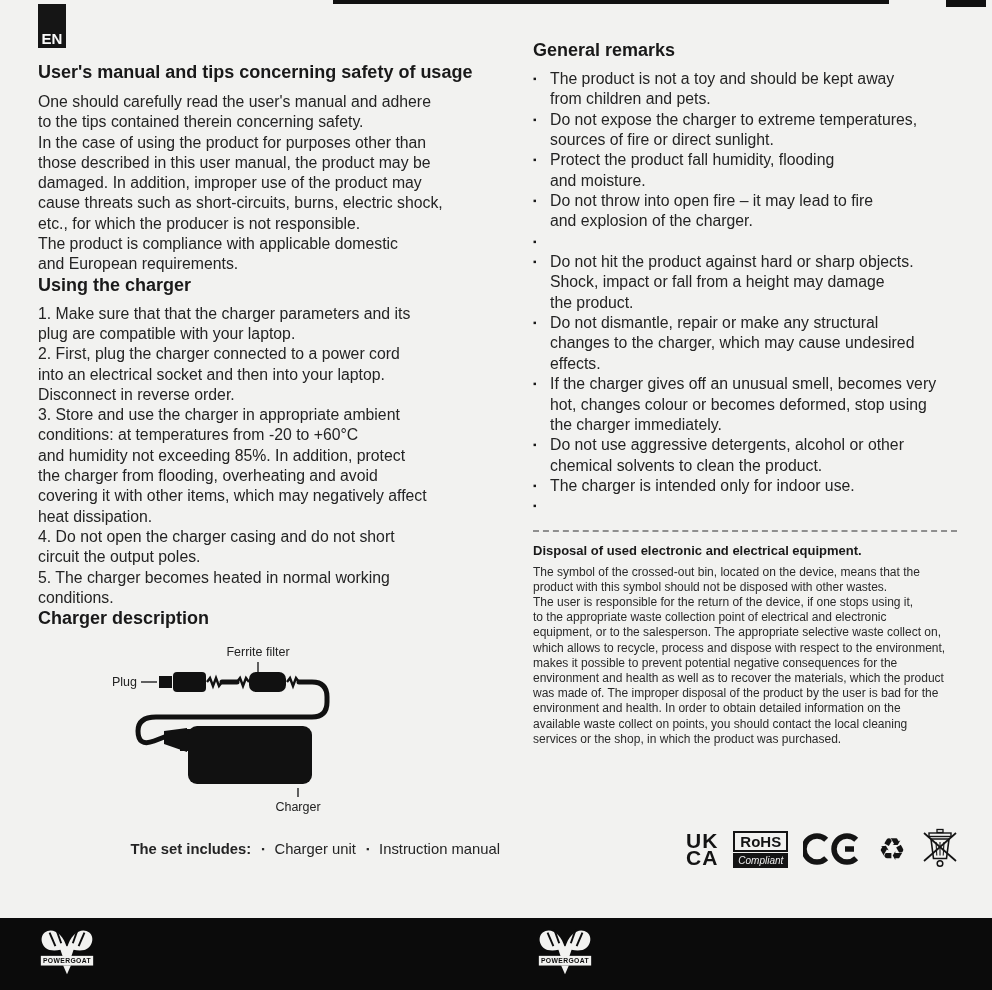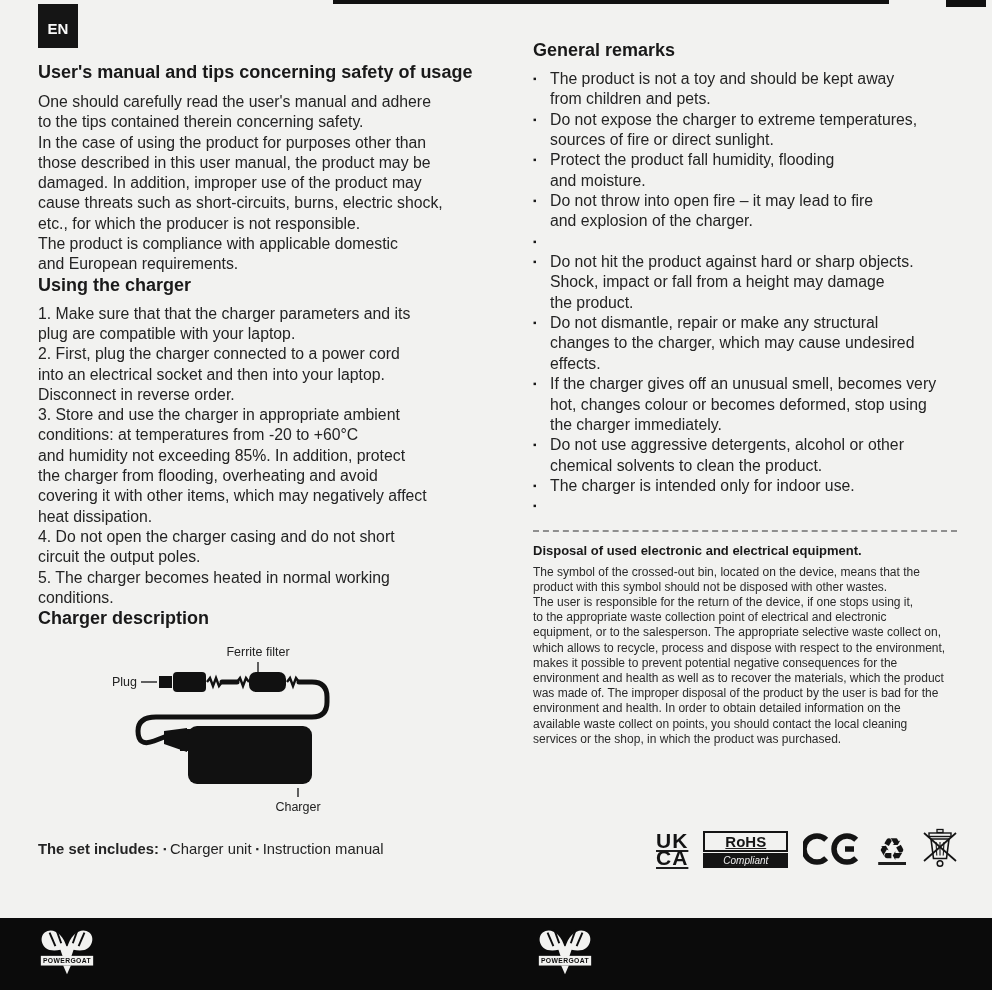--- a/index.html
+++ b/index.html
@@ -3,49 +3,49 @@
 <meta charset="utf-8">
 <style>
   html,body{margin:0;padding:0;}
   body{
     width:992px;height:990px;position:relative;overflow:hidden;
     background:#f2f2f0;color:#1e1e1e;
     font-family:"Liberation Sans", sans-serif;
   }
   .artifact{position:absolute;background:#111;}
   .en-badge{
-    position:absolute;left:38px;top:4px;width:40px;height:44px;background:#151515;
+    position:absolute;left:38px;top:4px;width:28px;height:44px;background:#151515;
     color:#fafafa;font-weight:bold;font-size:15px;
-    display:flex;align-items:flex-end;justify-content:center;padding-bottom:11px;box-sizing:border-box;
+    display:flex;align-items:flex-end;justify-content:center;padding-bottom:1px;box-sizing:border-box;
   }
   .col{position:absolute;}
   .col-left{left:38px;top:62px;width:462px;}
   .col-right{left:533px;top:40px;width:440px;}
   h2.sec{font-size:18px;font-weight:bold;margin:0;line-height:20px;color:#191919;}
   .body-text{
     font-size:15.8px;line-height:20.3px;white-space:pre-line;margin:0;color:#242424;
   }
   .mt10{margin-top:10px;} .mt13{margin-top:13px;} .mt9{margin-top:9px;}
   .remarks-list{list-style:none;margin:9px 0 0 0;padding:0;}
   .remarks-list li{display:flex;align-items:flex-start;font-size:15.8px;line-height:20.35px;color:#242424;}
   .blt{flex:0 0 17px;font-size:10px;line-height:20.35px;color:#1a1a1a;}
   .blt-text{white-space:pre-line;}
   .dash-sep{border:none;border-top:2px dashed #8f8f8f;margin:13px 0 0 0;width:424px;}
   .disposal-head{font-size:13px;font-weight:bold;margin:12px 0 0 0;line-height:14px;color:#191919;}
   .disposal-text{font-size:12px;line-height:15.2px;white-space:pre-line;margin:7px 0 0 0;color:#2a2a2a;}
   .marks-row{
     margin-top:80px;display:flex;justify-content:flex-end;align-items:center;
-    gap:15px;padding-right:14px;text-decoration:underline;
+    gap:15px;padding-right:14px;
   }
   .ukca{font-weight:bold;font-size:21px;line-height:17.5px;letter-spacing:1px;color:#141414;text-align:left;}
   .rohs{display:inline-block;text-align:center;}
-  .rohs-top{border:2.5px solid #141414;font-weight:bold;font-size:15px;line-height:17px;padding:0 20px;color:#141414;background:transparent;}
+  .rohs-top{border:2.5px solid #141414;font-weight:bold;font-size:15px;line-height:17px;padding:0 5px;color:#141414;background:transparent;}
   .rohs-bottom{background:#141414;color:#efefef;font-size:10px;font-style:italic;line-height:13px;padding:1px 4px;margin-top:1px;}
   .recycle{font-family:"DejaVu Sans", sans-serif;font-size:31px;line-height:31px;color:#141414;}
-  .set-row{margin-top:18px;font-size:14.8px;color:#242424;display:flex;align-items:center;gap:4px;}
+  .set-row{margin-top:18px;font-size:14.8px;color:#242424;display:flex;align-items:center;gap:10px;justify-content:flex-end;}
   .set-label{font-weight:bold;}
   .set-blt{font-size:9px;}
   .diagram-wrap{margin:6px 0 0 22px;}
   .footer-bar{position:absolute;left:0;top:918px;width:992px;height:72px;background:#0b0b0b;}
   .goat{position:absolute;top:6px;}
   .goat-left{left:36px;} .goat-mid{left:534px;}
   svg text{font-family:"Liberation Sans", sans-serif;}
 </style>
 </head>
 <body>

